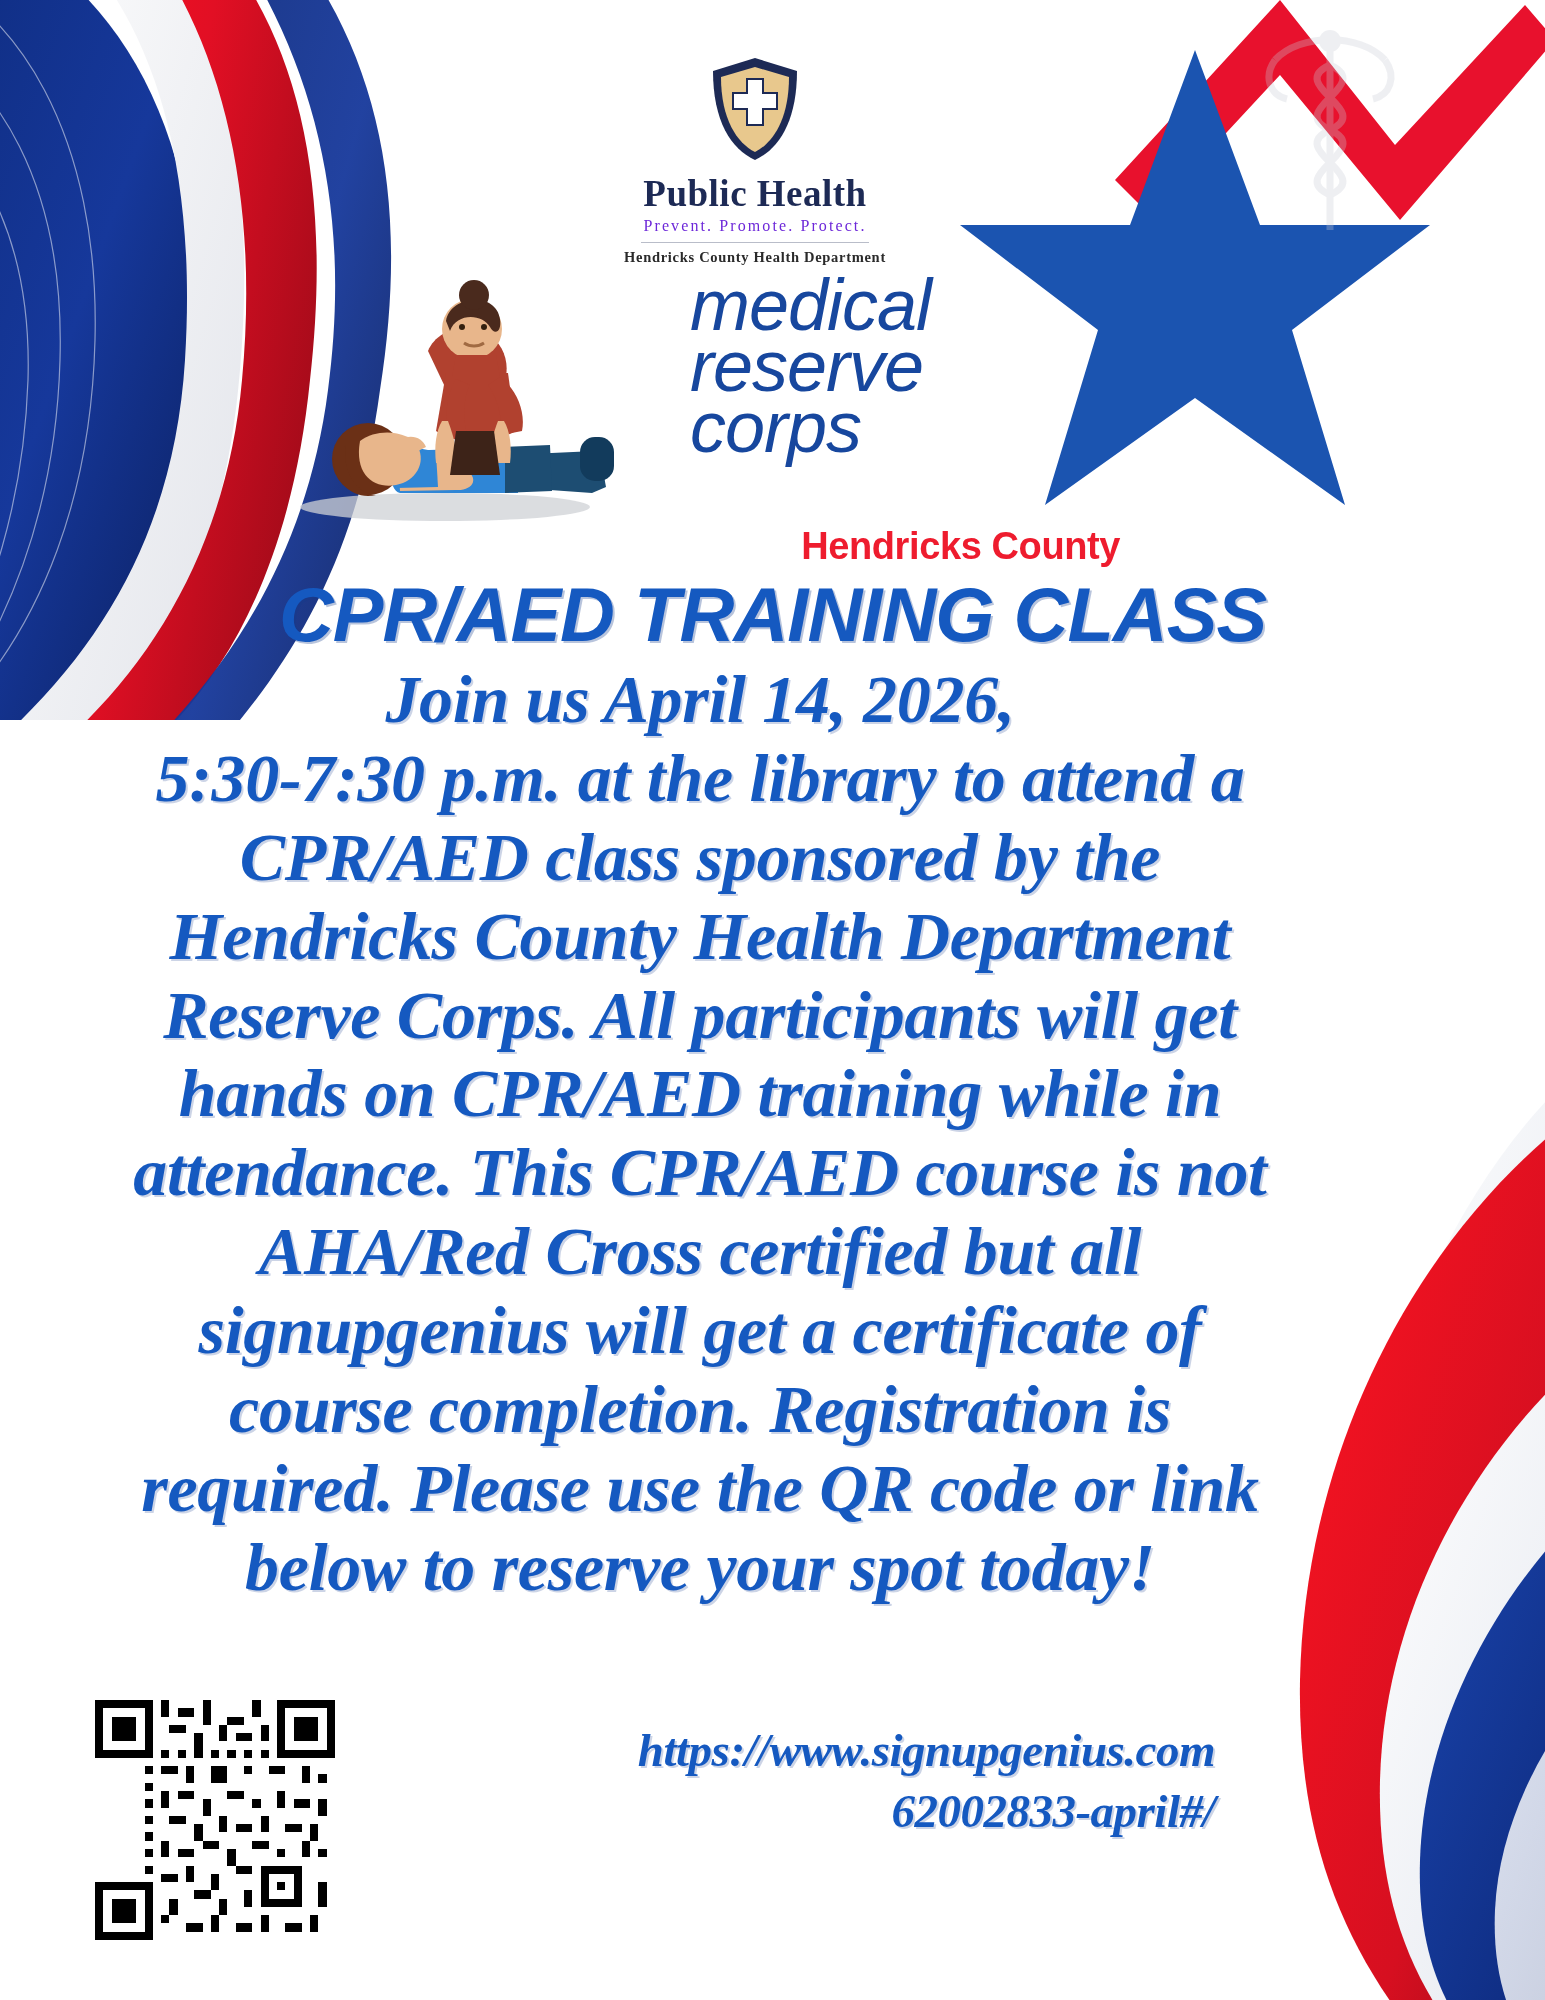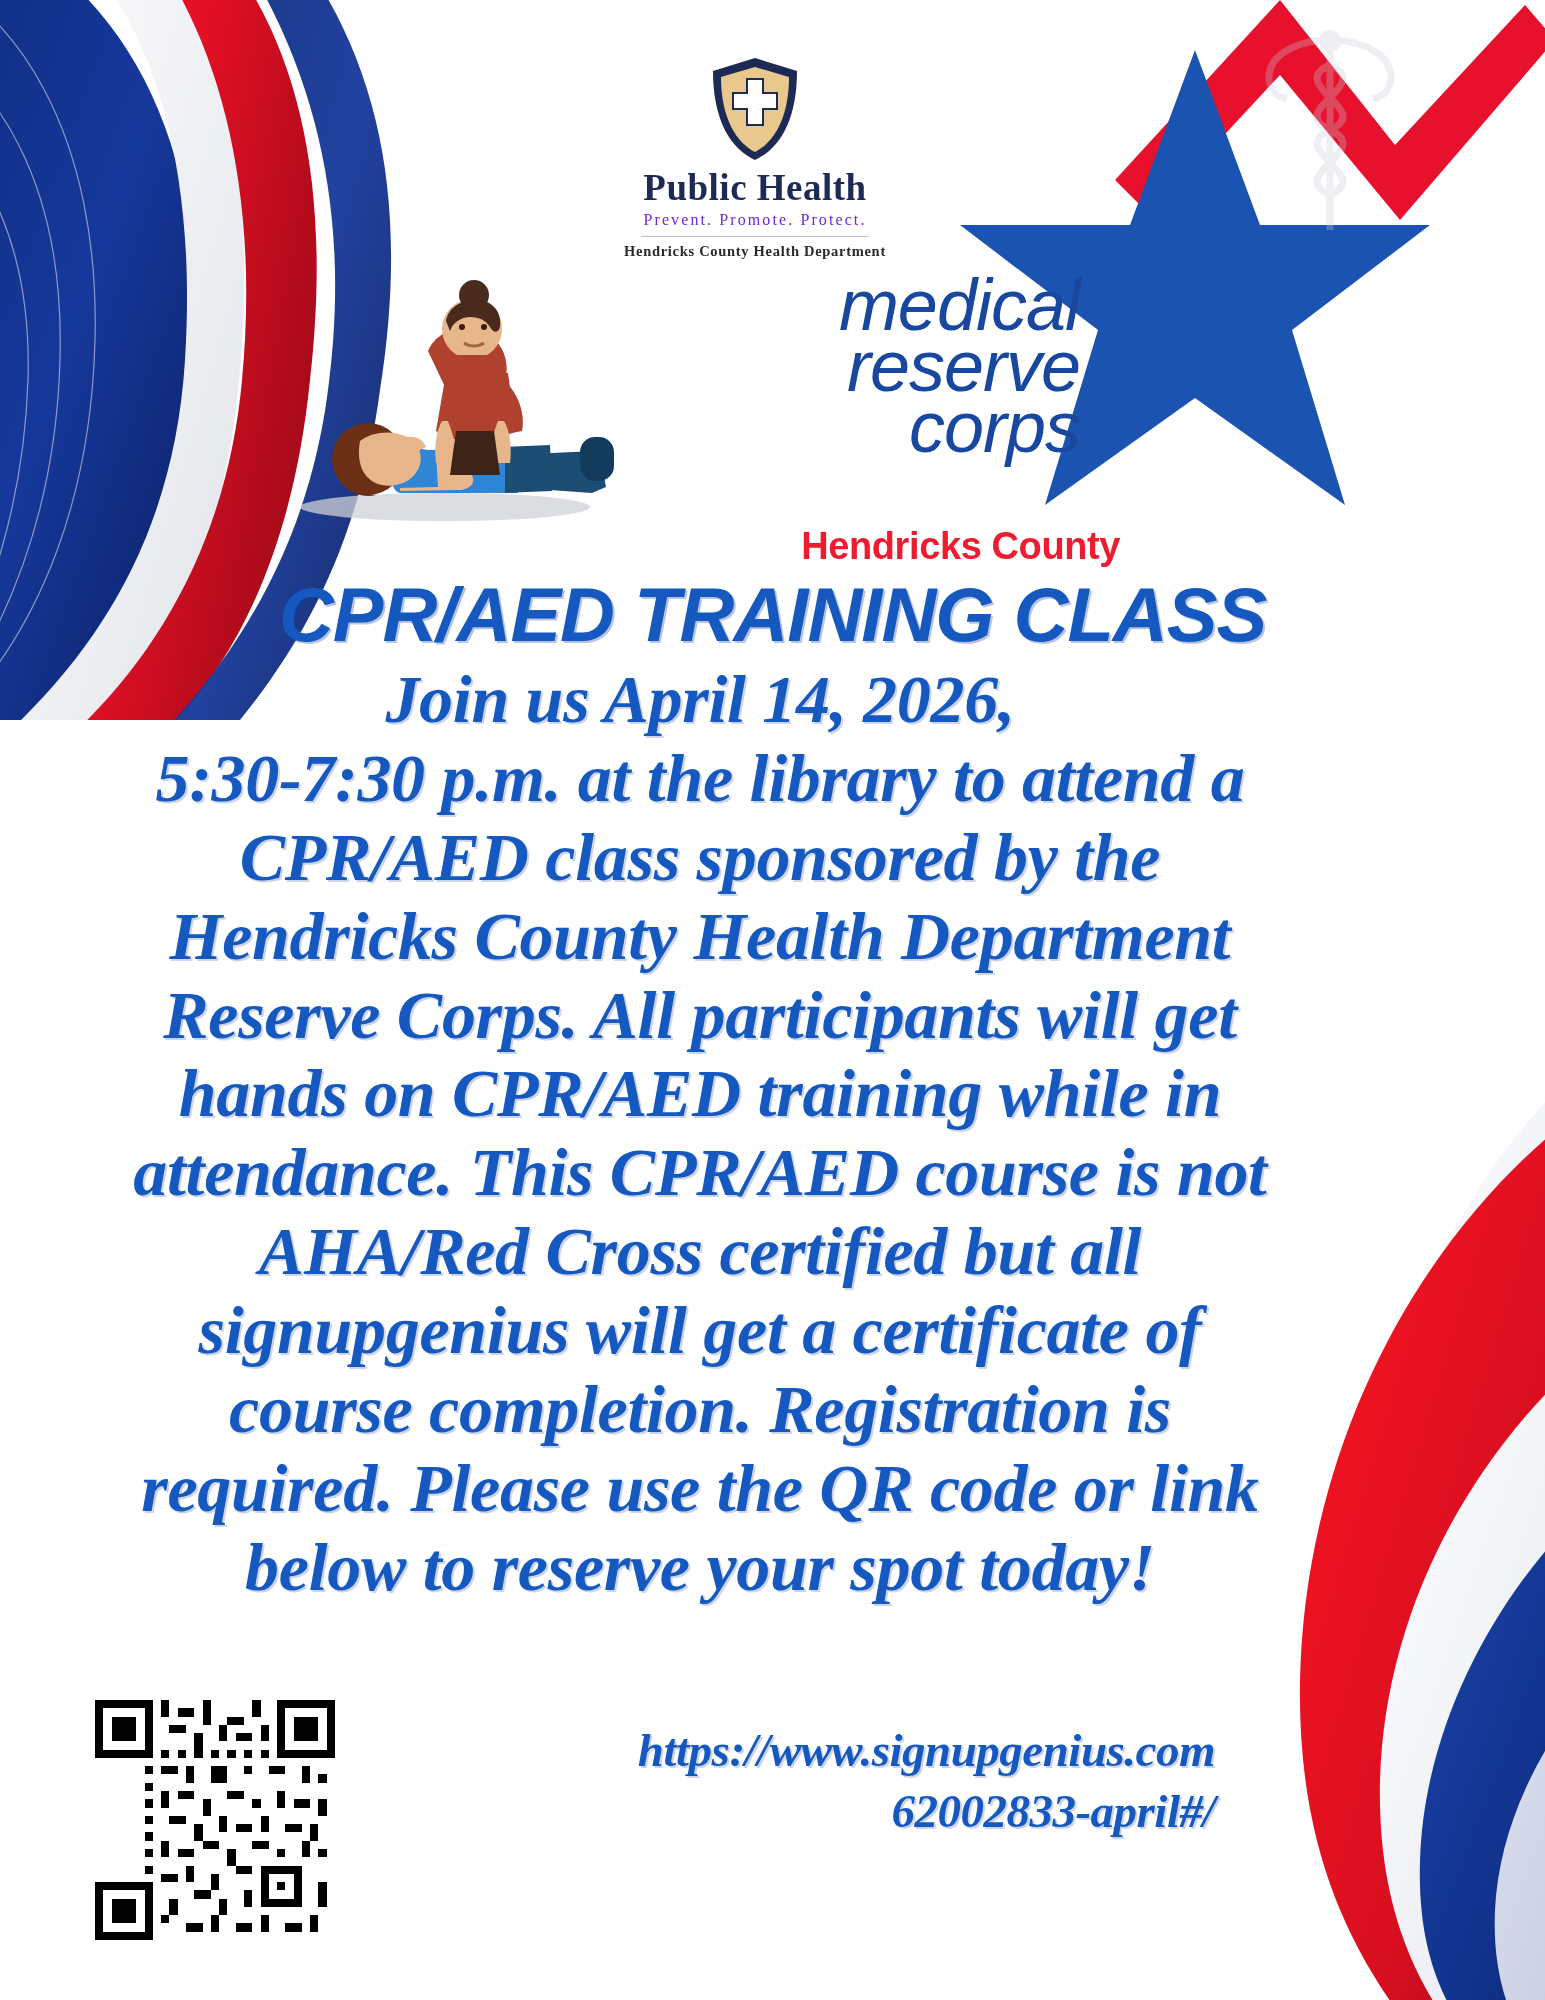--- a/index.html
+++ b/index.html
@@ -17,33 +17,33 @@
   .deco-tr{right:-20px;top:-30px;width:470px;height:560px;}
 
   
   .header{position:absolute;left:0;top:0;width:100%;height:600px;}
 
   .ph-logo{position:absolute;left:615px;top:55px;width:280px;text-align:center;}
   .ph-shield{width:92px;height:108px;margin:0 auto;display:block;}
   .ph-title{
     font-family:"Liberation Serif", serif;
     font-weight:700;font-size:37px;color:#1d2a55;letter-spacing:.5px;
-    margin-top:6px;line-height:1;
+    margin-top:12px;line-height:1;
   }
   .ph-tag{
     font-family:"Liberation Serif", serif;
     font-size:16px;color:#6d28d9;letter-spacing:2.1px;margin-top:5px;
   }
   .ph-rule{height:1px;background:#b9bdc9;margin:7px 26px 0 26px;}
   .ph-dept{
     font-family:"Liberation Serif", serif;
     font-weight:700;font-size:14.5px;color:#2a2a2a;letter-spacing:.7px;margin-top:6px;
   }
 
-  .mrc{position:absolute;left:690px;top:275px;width:390px;text-align:right;}
+  .mrc{position:absolute;left:690px;top:275px;width:390px;text-align:left;}
   .mrc-line{
     font-family:"Liberation Sans", sans-serif;
     font-style:italic;font-weight:400;color:#17479e;
     font-size:72px;line-height:.85;letter-spacing:-1px;
   }
   .mrc-county{
     position:absolute;left:790px;top:525px;width:330px;text-align:right;
     font-family:"Liberation Sans", sans-serif;
     font-weight:700;font-size:38px;color:#ee1c2e;letter-spacing:-.4px;
   }

